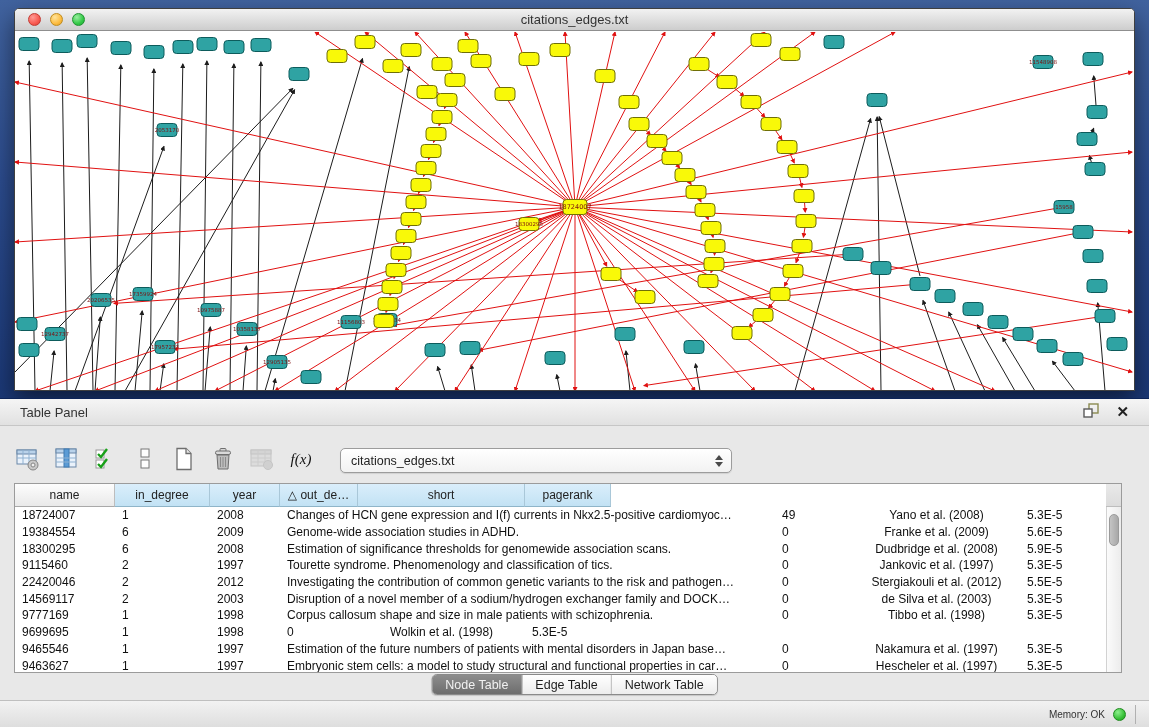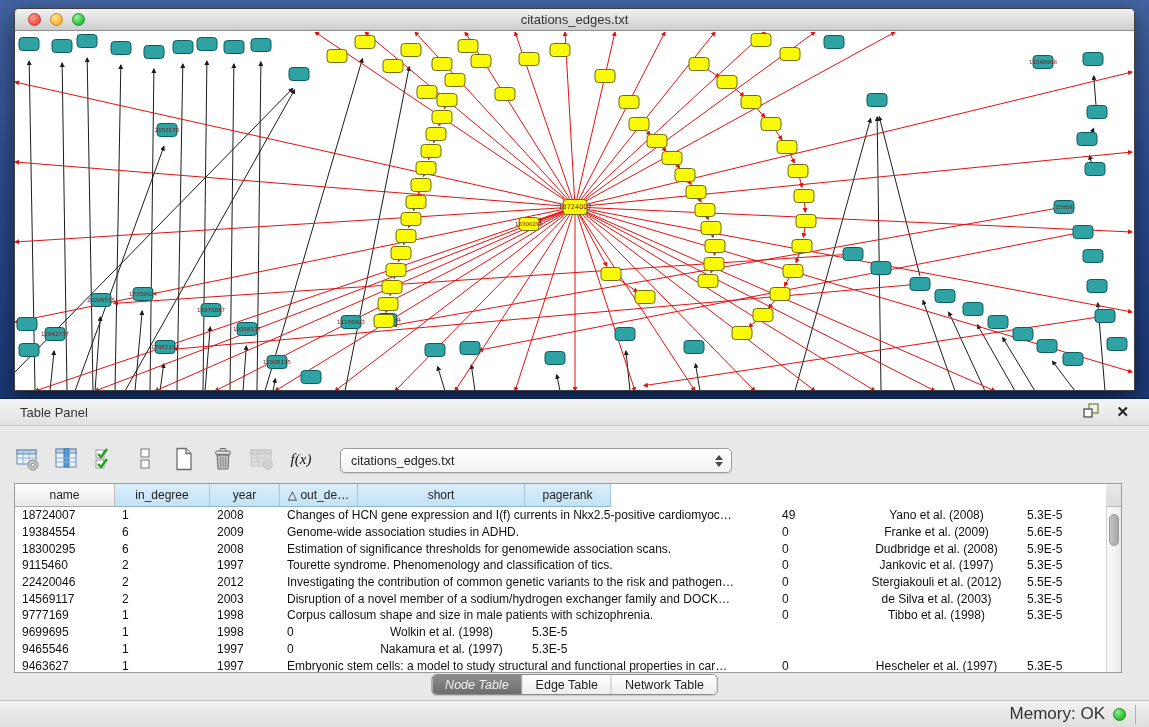--- a/index.html
+++ b/index.html
@@ -64,25 +64,25 @@
     background:linear-gradient(90deg,#fbfbfb,#ececec); border-left:1px solid #d2d2d2; }
   .vthumb { position:absolute; left:2px; top:7px; width:10px; height:32px; border-radius:6px;
     background:linear-gradient(90deg,#c4c4c4,#a8a8a8); border:1px solid #9a9a9a; }
 
   .tabs { position:absolute; left:50%; top:275px; transform:translateX(-50%);
     display:flex; height:21px; border:1px solid #8a8a8a; border-radius:5px;
     overflow:hidden; background:#fff; box-shadow:0 1px 1px rgba(0,0,0,.15); }
   .tab { padding:0 13px; font-size:12.5px; line-height:20px; color:#1d1d1d;
     background:linear-gradient(#ffffff,#ededed); border-right:1px solid #adadad; }
   .tab:last-child { border-right:none; }
-  .tab.active { background:linear-gradient(#8d8d8d,#6d6d6d); color:#f1f1f1;font-style:italic; }
+  .tab.active { background:linear-gradient(#8d8d8d,#6d6d6d); color:#f1f1f1; }
 
   .statusbar { position:absolute; left:0; bottom:0; width:100%; height:27px;
     background:linear-gradient(#f2f2f2,#dedede); border-top:1px solid #bfbfbf;
-    display:flex; align-items:center; justify-content:flex-end; font-size:17px; color:#333; }
+    display:flex; align-items:center; justify-content:flex-end; font-size:10px; color:#333; }
   .mem-dot { width:13px; height:13px; border-radius:50%; margin:0 9px 0 8px;
     background:radial-gradient(circle at 35% 30%, #8cf08c,#33bd33 65%,#249c24); border:1px solid #1e8a1e; }
   .sb-div { width:1px; height:19px; background:#b0b0b0; margin-right:13px; }
 </style>
 </head>
 <body>
 
 <div id="desktop">
   <div id="net-window">
     <div class="titlebar">
@@ -719,20 +719,21 @@
           <div class="td" style="width: 95px;">1</div>
           <div class="td" style="width: 70px;">1998</div>
           <div class="td" style="width: 78px;">0</div>
           <div class="td center" style="width: 167px;">Wolkin et al. (1998)</div>
           <div class="td" style="width: 86px;">5.3E-5</div>
         </div>
         <div class="tr">
           <div class="td" style="width: 100px;">9465546</div>
           <div class="td" style="width: 95px;">1</div>
           <div class="td" style="width: 70px;">1997</div>
+          <div class="td" style="width: 495px;">Estimation of the future numbers of patients with mental disorders in Japan base…</div>
           <div class="td" style="width: 78px;">0</div>
           <div class="td center" style="width: 167px;">Nakamura et al. (1997)</div>
           <div class="td" style="width: 86px;">5.3E-5</div>
         </div>
         <div class="tr">
           <div class="td" style="width: 100px;">9463627</div>
           <div class="td" style="width: 95px;">1</div>
           <div class="td" style="width: 70px;">1997</div>
           <div class="td" style="width: 495px;">Embryonic stem cells: a model to study structural and functional properties in car…</div>
           <div class="td" style="width: 78px;">0</div>

